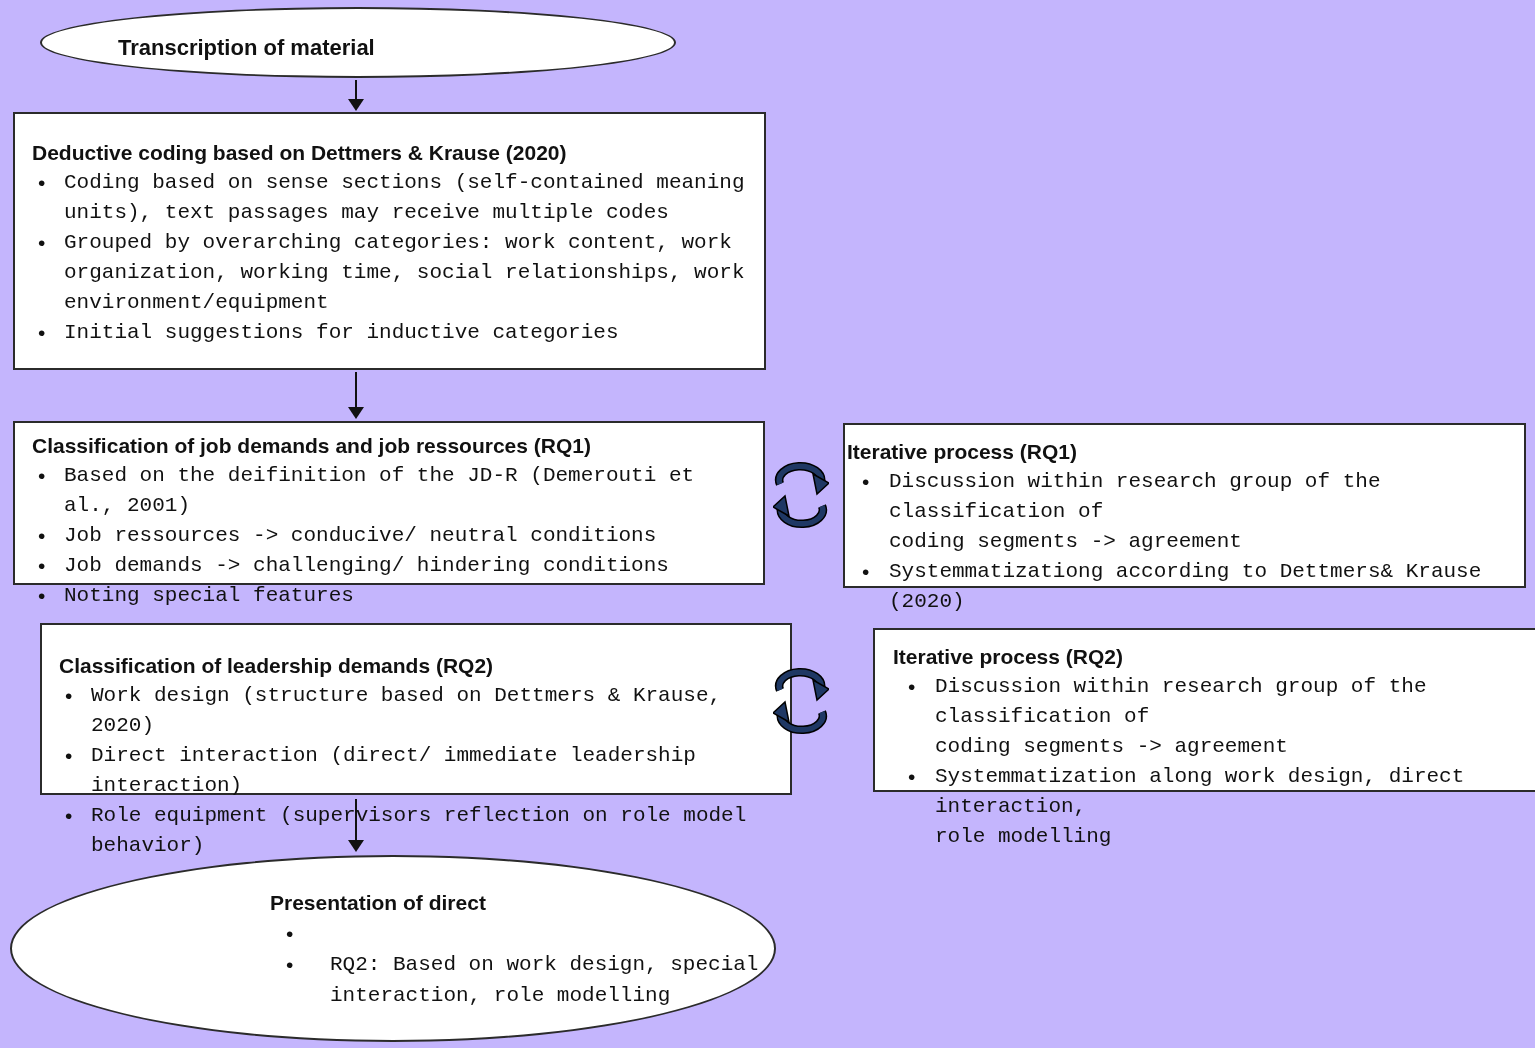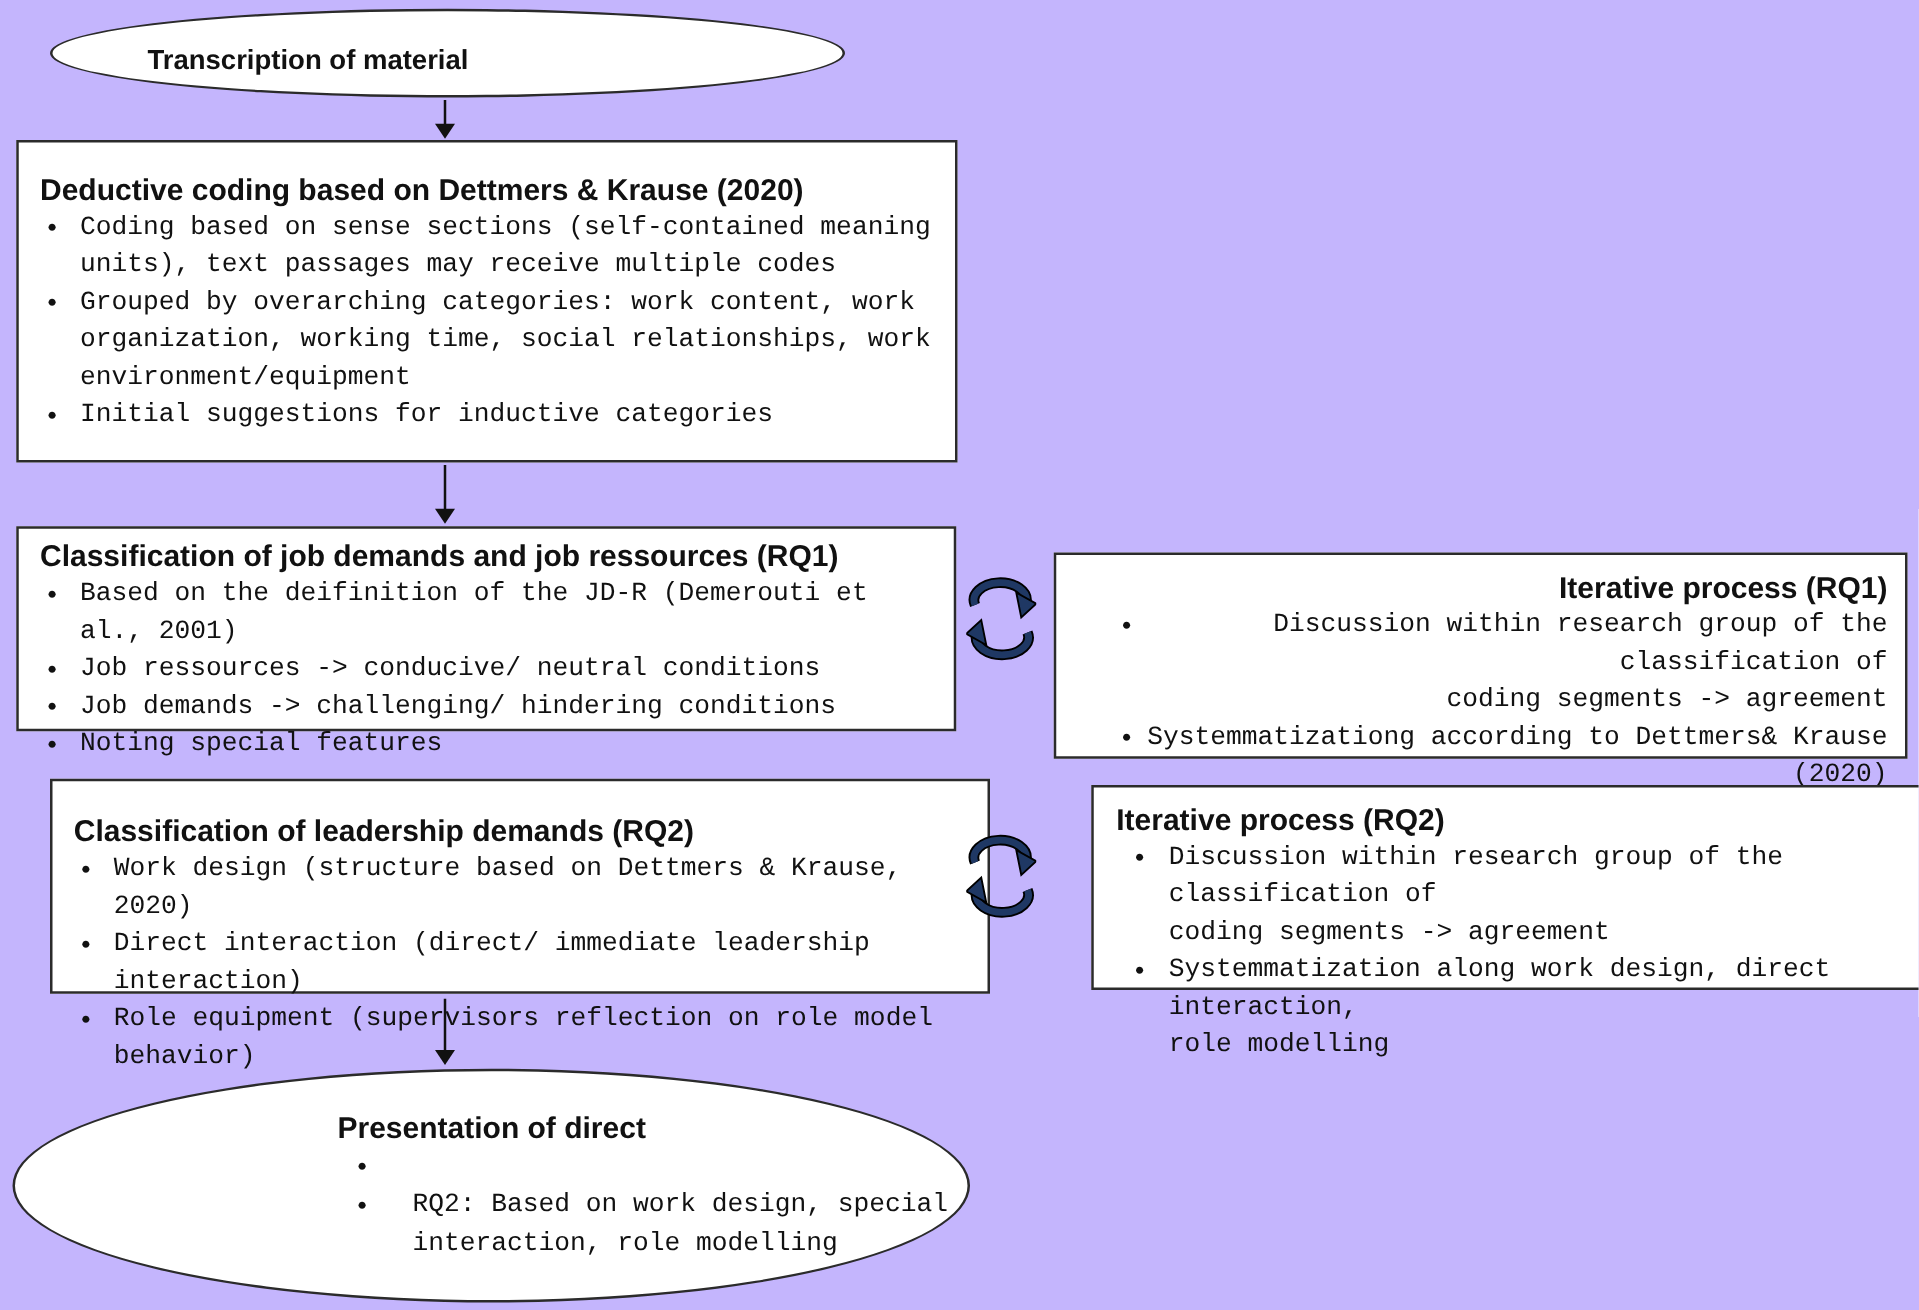--- a/index.html
+++ b/index.html
@@ -2,21 +2,21 @@
 <html><head>
 <meta charset="utf-8">
 <style>
   html,body{margin:0;padding:0;background:#ffffff;}
   body{font-family:"Liberation Sans",sans-serif;color:#111111;}
   .canvas{position:relative;width:1535px;height:1048px;background:#c4b5fd;overflow:hidden;}
 
   .node{position:absolute;background:#ffffff;border:2px solid #2b2b2b;box-sizing:border-box;}
   .ellipse{border-radius:50%;}
 
-  .heading{font-weight:bold;font-size:24px;line-height:30px;}
+  .heading{font-weight:bold;font-size:21px;line-height:30px;}
   .bullet{display:flex;font-size:21px;line-height:30px;}
   .bullet .dot{flex:none;width:32px;padding-left:6px;box-sizing:border-box;}
   .bullet .txt{flex:1;white-space:pre-line;font-family:Liberation Mono, monospace;}
 
   .rbox .bullet .dot{width:42px;padding-left:15px;}
 
   .start-label{position:absolute;left:76px;top:24px;font-weight:bold;font-size:22px;line-height:30px;white-space:nowrap;}
 
   .results-content{position:absolute;left:258px;top:30px;width:500px;}
   .results-content .heading{line-height:31px;}
@@ -90,21 +90,21 @@
 
   <svg class="cycle" style="left:773px;top:460px;" width="56" height="70" viewBox="0 0 56 70">
     <path d="M7 24 A21 14 0 1 1 48 22" fill="none" stroke="#000000" stroke-width="8.5"></path>
     <path d="M7 24 A21 14 0 1 1 48 22" fill="none" stroke="#1f3864" stroke-width="5.5"></path>
     <polygon points="40,14 56,23 44,34" fill="#1f3864" stroke="#000000" stroke-width="1.5"></polygon>
     <path d="M49 46 A21 14 0 1 1 8 48" fill="none" stroke="#000000" stroke-width="8.5"></path>
     <path d="M49 46 A21 14 0 1 1 8 48" fill="none" stroke="#1f3864" stroke-width="5.5"></path>
     <polygon points="16,56 0,47 12,36" fill="#1f3864" stroke="#000000" stroke-width="1.5"></polygon>
   </svg>
 
-  <div class="node rbox" style="left:843px;top:442px;width:683px;height:165px;padding:12px 14px 0 18px;text-align:right;">
+  <div class="node rbox" style="left:843px;top:423px;width:683px;height:165px;padding:12px 14px 0 2px;">
     <div class="heading">Iterative process (RQ1)</div>
     <div class="bullet">
       <span class="dot">•</span>
       <span class="txt">Discussion within research group of the classification of
 coding segments -&gt; agreement</span>
     </div>
     <div class="bullet">
       <span class="dot">•</span>
       <span class="txt">Systemmatizationg according to Dettmers&amp; Krause
 (2020)</span>

